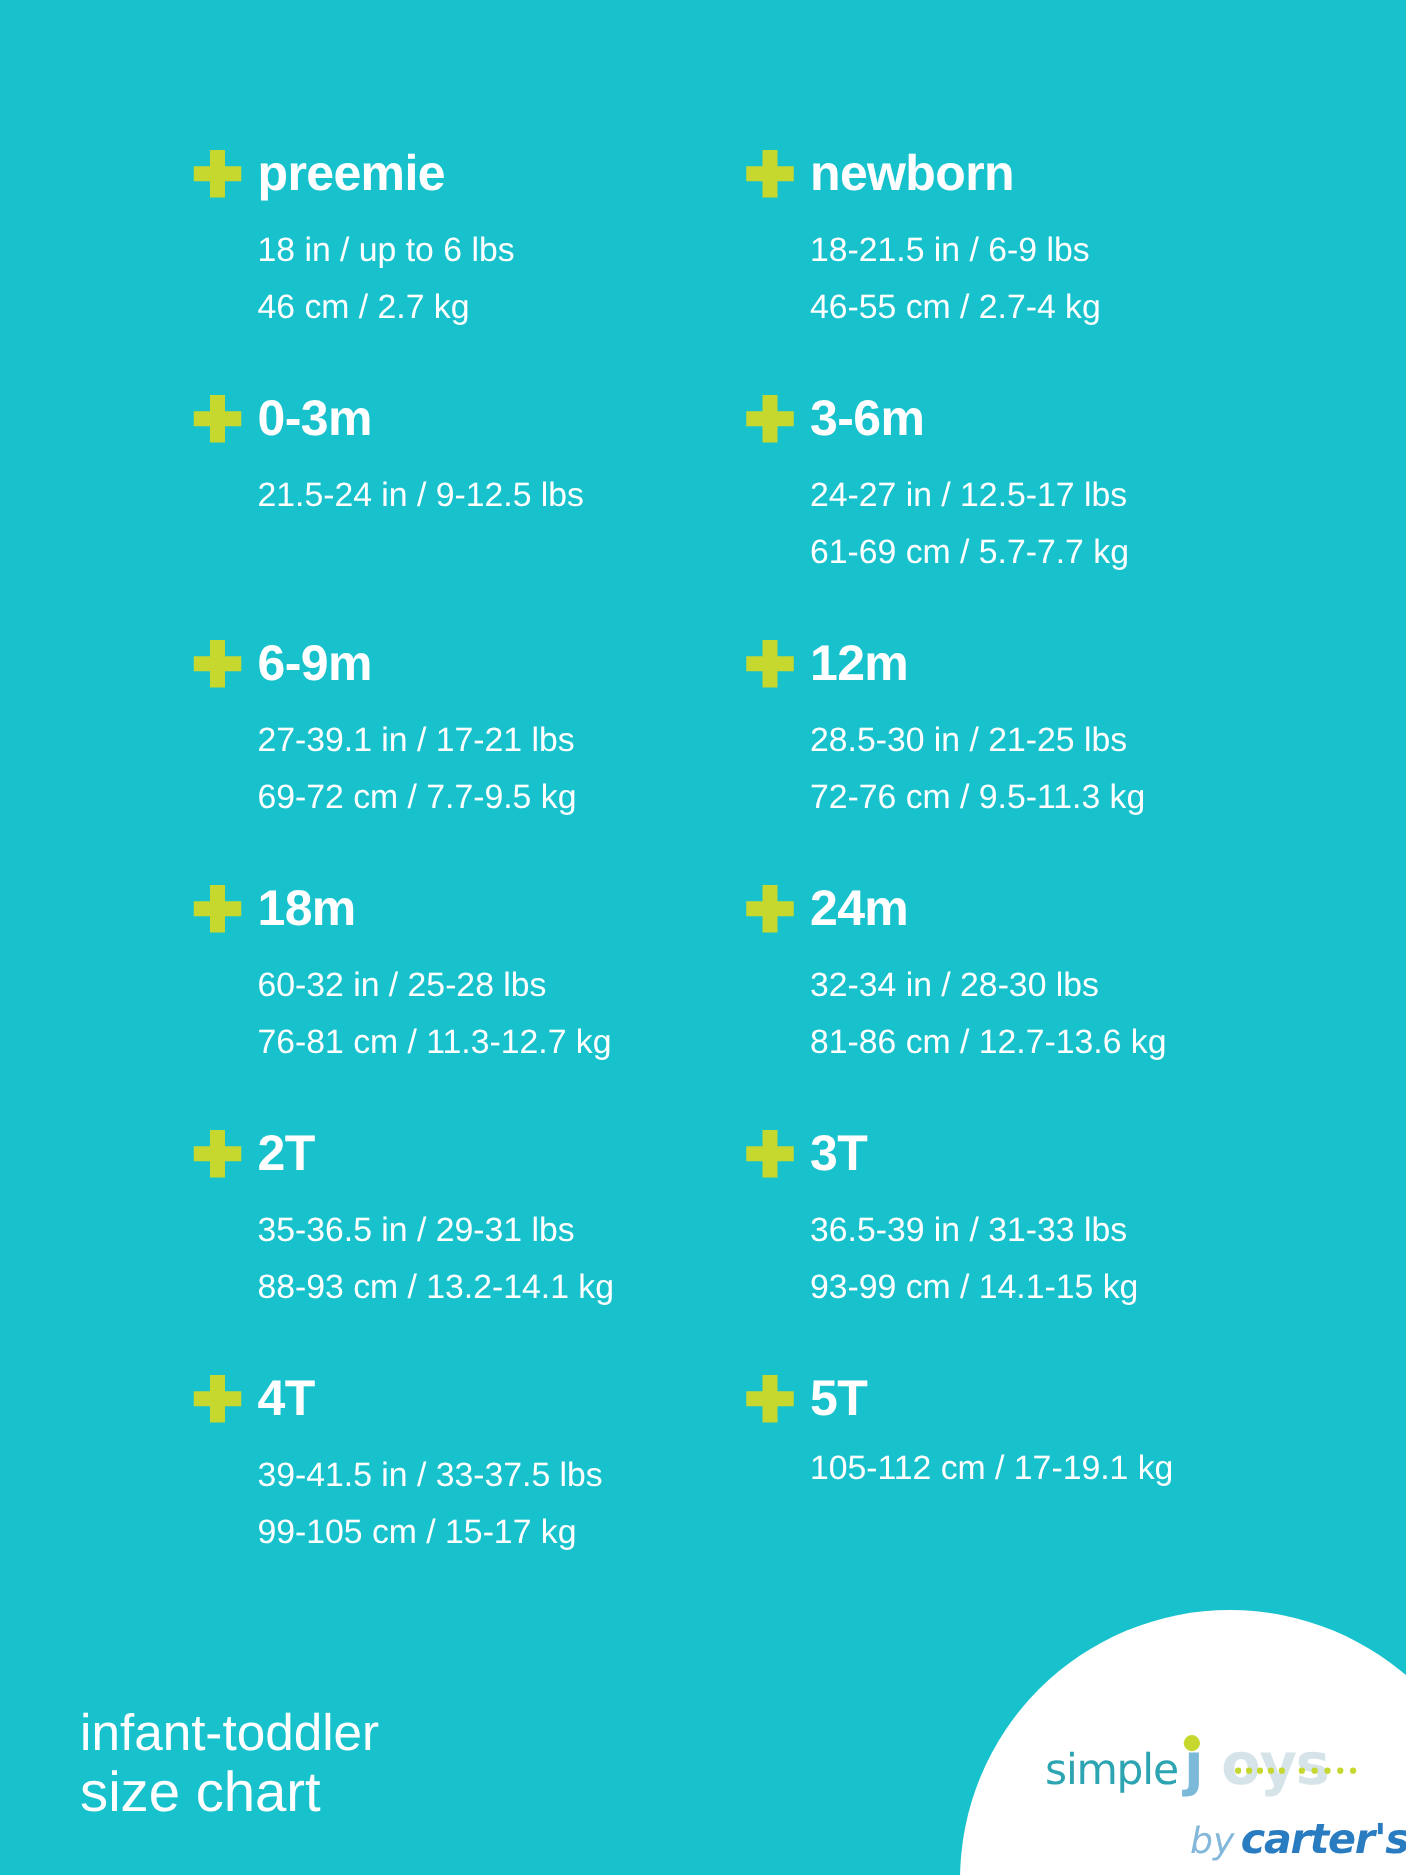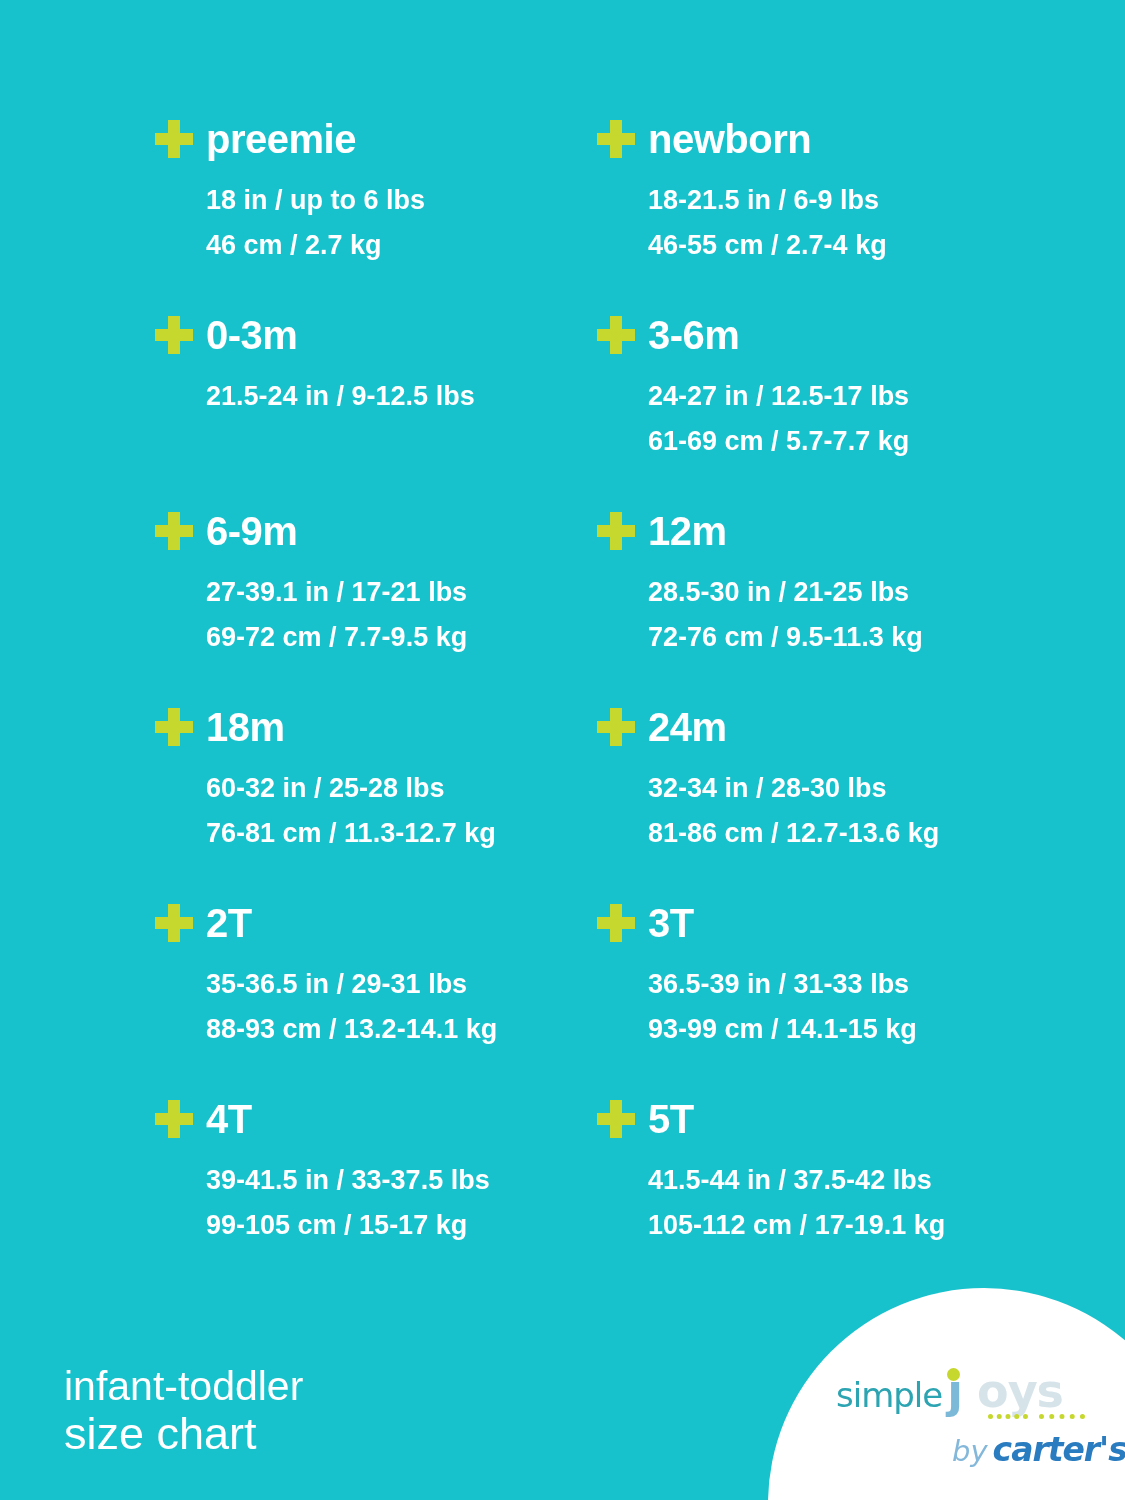--- a/index.html
+++ b/index.html
@@ -43,21 +43,21 @@
   .plus::after{
     content:"";position:absolute;
     top:0;left:13px;width:12px;height:38px;
     background:var(--accent);
   }
   .size-label{
     font-size:40px;line-height:66px;font-weight:700;
     color:var(--text);letter-spacing:-0.5px;
   }
   .size-detail{
-    font-size:27px;line-height:45px;font-weight:700;
+    font-size:27px;line-height:45px;font-weight:400;
     color:var(--text);
   }
   .size-detail.first{margin-top:6px;}
   .footer{
     position:absolute;left:64px;top:1362px;color:var(--text);
   }
   .footer-line1{font-size:41px;line-height:48px;font-weight:400;}
   .footer-line2{font-size:45px;line-height:48px;font-weight:400;}
   .logo-circle{
     position:absolute;left:768px;top:1288px;
@@ -74,21 +74,21 @@
     line-height:54px;white-space:nowrap;
   }
   .logo-simple{
     font-size:34px;font-weight:400;color:var(--logo-teal);
     letter-spacing:-1px;
     text-align:right;
   }
   .logo-joys{
     position:relative;display:inline-block;
     font-size:46px;font-weight:700;margin-left:5px;
-    letter-spacing:-1px;line-height:54px;
+    letter-spacing:-1px;line-height:54px;margin-top:20px;
   }
   .logo-j{color:var(--logo-j);}
   .logo-joys-rest{color:var(--logo-pale);}
   .j-dot{
     position:absolute;left:0;top:4px;
     width:13px;height:13px;border-radius:50%;
     background:var(--accent);
   }
   .dots{
     position:absolute;height:0;
@@ -202,21 +202,20 @@
       <div class="size-label">4T</div>
       <div class="size-detail first">39-41.5 in / 33-37.5 lbs</div>
       <div class="size-detail">99-105 cm / 15-17 kg</div>
     </div>
   </div>
 
   <div class="cell">
     <span class="plus"></span>
     <div class="cell-text">
       <div class="size-label">5T</div>
-      <div class="size-detail first">41.5-44 in / 37.5-42 lbs</div>
       <div class="size-detail">105-112 cm / 17-19.1 kg</div>
     </div>
   </div>
 </div>
 
 <div class="footer">
   <div class="footer-line1">infant-toddler</div>
   <div class="footer-line2">size chart</div>
 </div>
 

